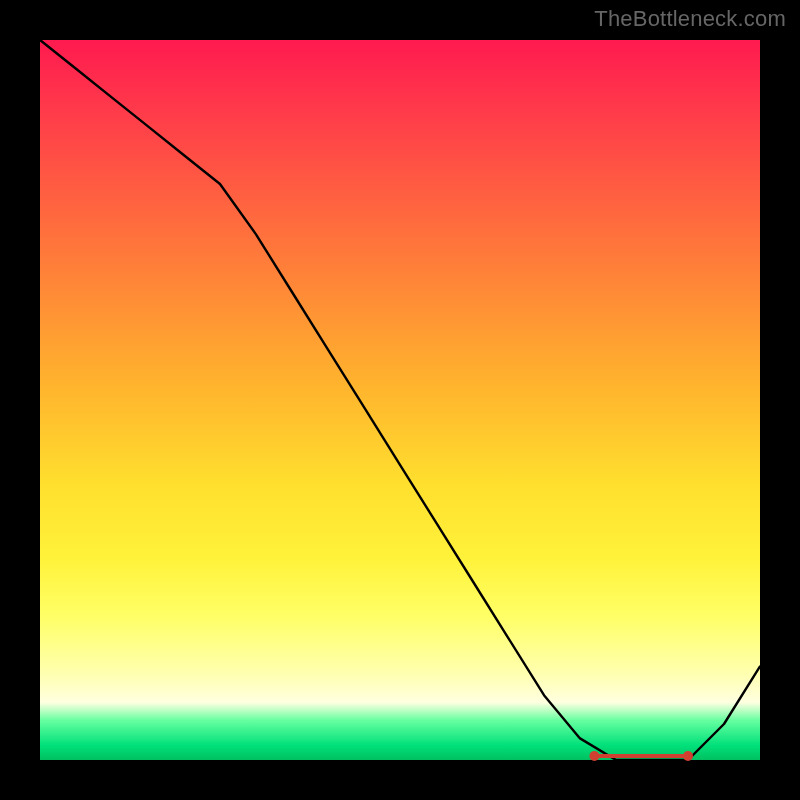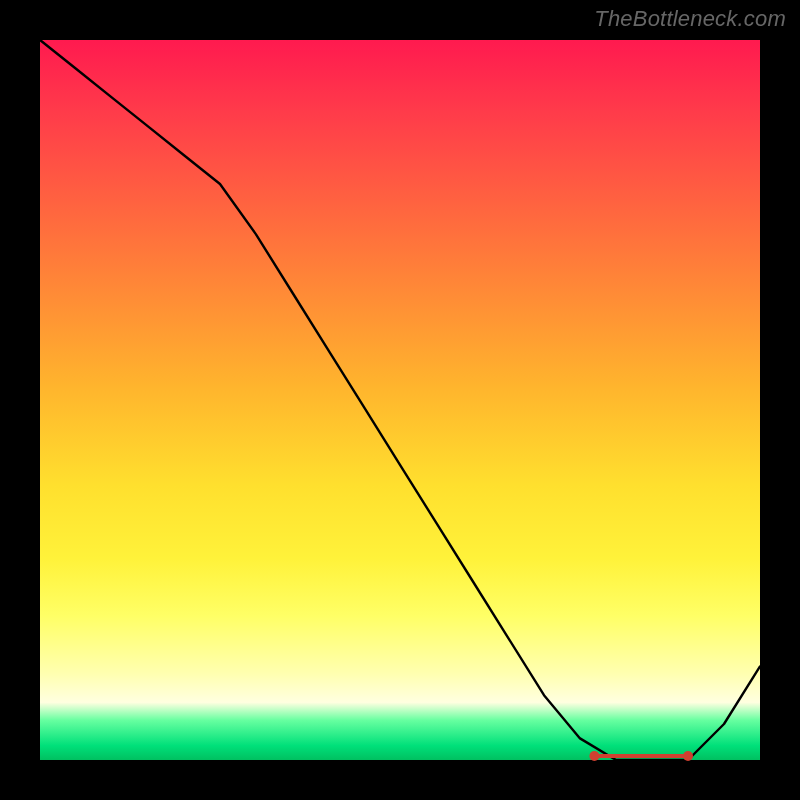--- a/index.html
+++ b/index.html
@@ -9,21 +9,20 @@
     height: 800px;
     background: #000;
     font-family: Arial, Helvetica, sans-serif;
     overflow: hidden;
   }
   .frame {
     position: relative;
     width: 800px;
     height: 800px;
     background: #000;
-    font-style: italic;
   }
   .watermark {
     position: absolute;
     top: 6px;
     right: 14px;
     color: #666;
     font-size: 22px;
     font-weight: 500;
     letter-spacing: 0.2px;
   }

